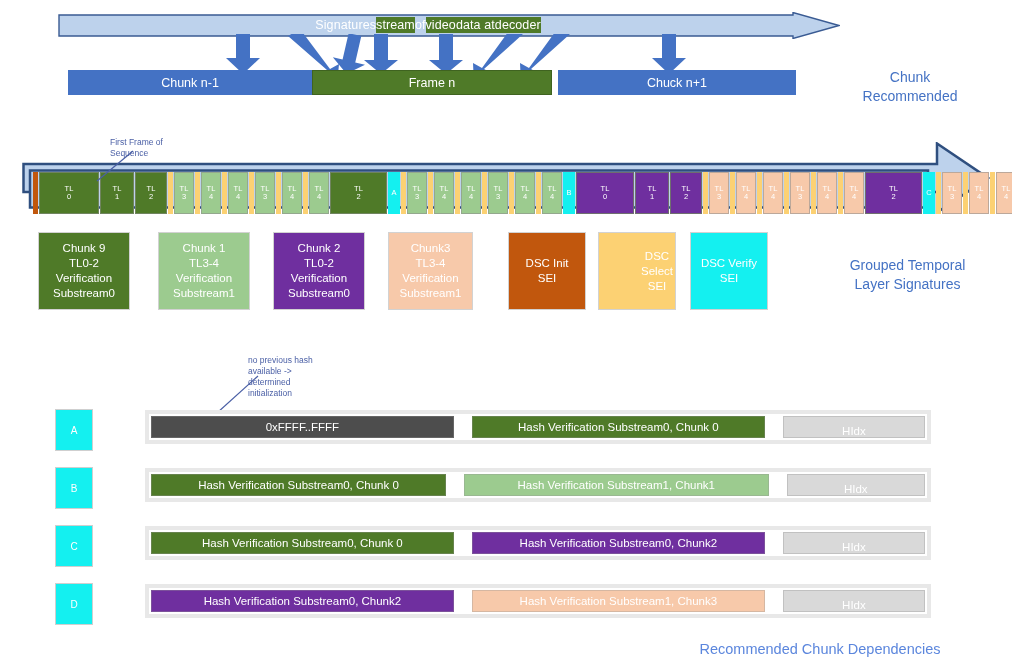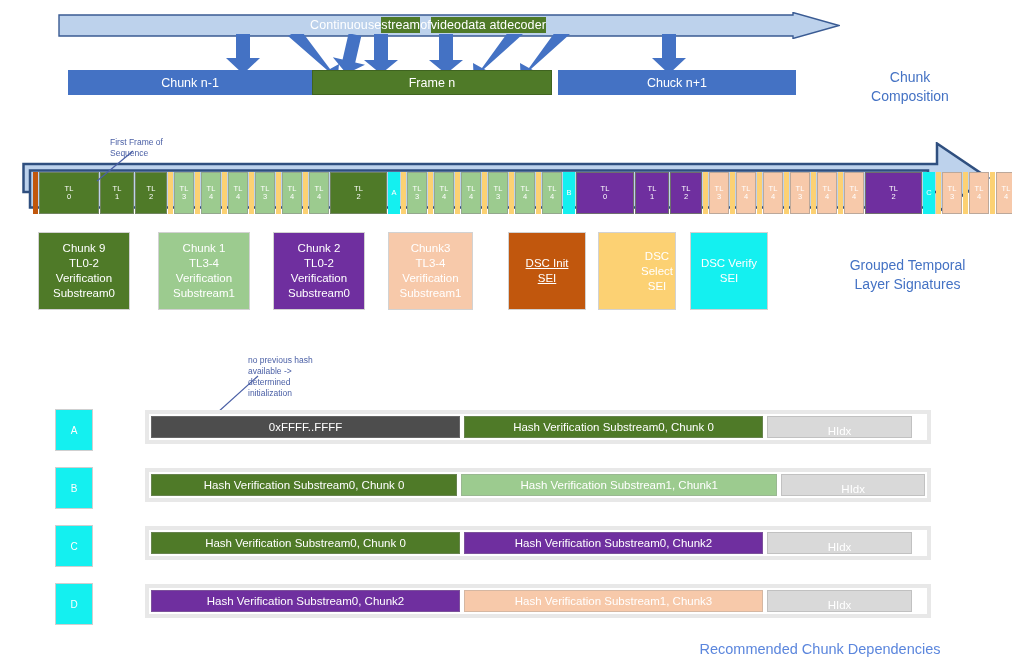--- a/index.html
+++ b/index.html
@@ -78,42 +78,42 @@
     display:flex;align-items:center;justify-content:center;
     color:#ffffff;font-size:10px;
   }
   .depframe{
     box-sizing:border-box;background:#ffffff;border:4px solid #e8e8e8;
     height:34px;display:flex;align-items:stretch;padding:2px;
   }
   .depcell{
     box-sizing:border-box;display:flex;align-items:center;justify-content:center;
     font-size:11.5px;color:#ffffff;border:1px solid rgba(150,150,150,.35);
-    margin-right:4px;
+    margin-right:18px;
   }
   .depcell.last{margin-right:0;align-items:flex-end;}
 
   #callout-no-hash{
     left:248px;top:355px;width:120px;color:#4a5fa5;font-size:8.5px;line-height:11px;
   }
   #callout-line-2{left:205px;top:375px;width:55px;height:48px;}
 
   #label-recommended{
     left:640px;top:641px;width:360px;text-align:center;
     color:#5b86dd;font-size:14.5px;
   }
 </style>
 </head>
 <body>
 
 <svg class="abs" id="stream-arrow" viewBox="0 0 782 27" width="782" height="27">
   <path d="M1,3 L735,3 L735,0.5 L781,13.5 L735,26.5 L735,24 L1,24 Z" fill="#bdd2ec" stroke="#3a5b93" stroke-width="1.4"></path>
 </svg>
 <div class="abs" id="stream-label">
-    <span class="hl-gap">Continuouse </span>
+    <span class="hl-gap">Signatures </span>
     <span class="hl">stream</span>
     <span class="hl-gap"> of </span>
     <span class="hl">video</span>
     <span class="hl-gap"> </span>
     <span class="hl">data at</span>
     <span class="hl-gap"> </span>
     <span class="hl">decoder</span>
   </div>
 
 <svg class="abs" style="left:58px;top:34px;" width="782" height="40" viewBox="0 0 782 40">
@@ -131,21 +131,21 @@
     <path d="M604,0 h14 v24 h10 l-17,16 l-17,-16 h10 z"></path>
   </g>
 </svg>
 
 <div class="abs chunkbox" id="chunk-prev">Chunk n-1</div>
 <div class="abs chunkbox" id="chunk-n">Frame n</div>
 <div class="abs chunkbox" id="chunk-next">Chuck n+1</div>
 
 <div class="abs" id="label-chunk-composition">
   <div>Chunk</div>
-  <div>Composition</div>
+  <div>Recommended</div>
 </div>
 
 <svg class="abs" id="tl-arrow" viewBox="0 0 968 72" width="968" height="72">
   <path d="M1.5,22 L915,22 L915,1.5 L966,36 L915,70.5 L915,50 L1.5,50 Z" fill="#bdd2ec" stroke="#2f4f7f" stroke-width="2.5"></path>
   <rect x="8" y="28.5" width="898" height="37" fill="#bdd2ec" stroke="#2f4f7f" stroke-width="2.5"></rect>
 </svg>
 
 <div class="abs" id="tl-strip">
     <div class="frm plain sep" style="width: 5px; background: rgb(193, 87, 13);"></div>
     <div class="frm" style="width: 60px; background: rgb(79, 122, 40);">
@@ -321,21 +321,21 @@
     <div>TL0-2</div>
     <div>Verification</div>
     <div>Substream0</div>
   </div>
 <div class="abs legend-card" id="lg3" style="background: rgb(247, 201, 170);">
     <div>Chunk3</div>
     <div>TL3-4</div>
     <div>Verification</div>
     <div>Substream1</div>
   </div>
-<div class="abs legend-card" id="lg4" style="background: rgb(193, 87, 13); text-decoration: underline;">
+<div class="abs legend-card" id="lg4" style="background: rgb(193, 87, 13);">
     <div>DSC Init</div>
     <div>SEI</div>
   </div>
 <div class="abs legend-card" id="lg5" style="background: rgb(252, 209, 115); padding-left: 40px;">
     <div>DSC Select</div>
     <div>SEI</div>
   </div>
 <div class="abs legend-card" id="lg6" style="background: rgb(20, 240, 240);">
     <div>DSC Verify</div>
     <div>SEI</div>

